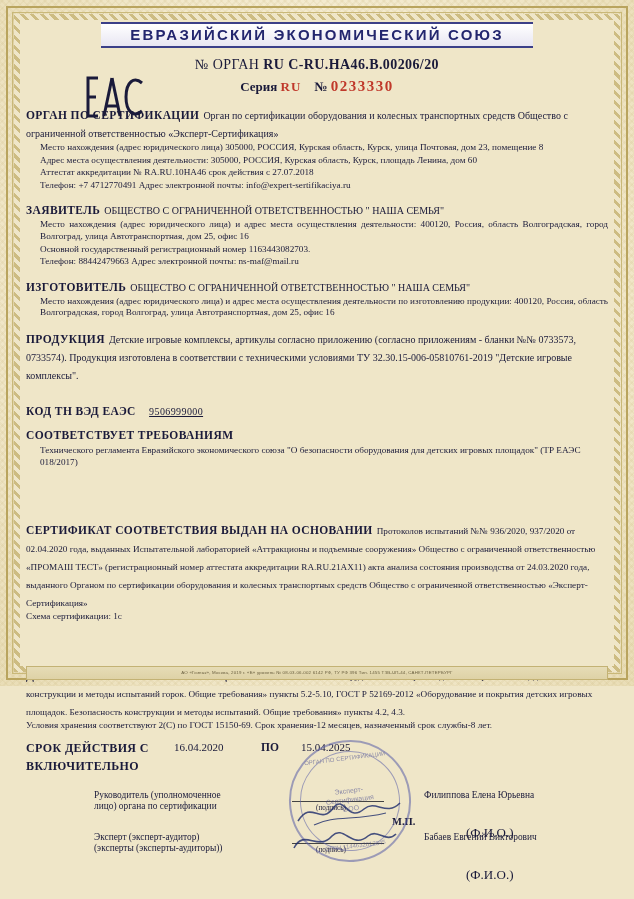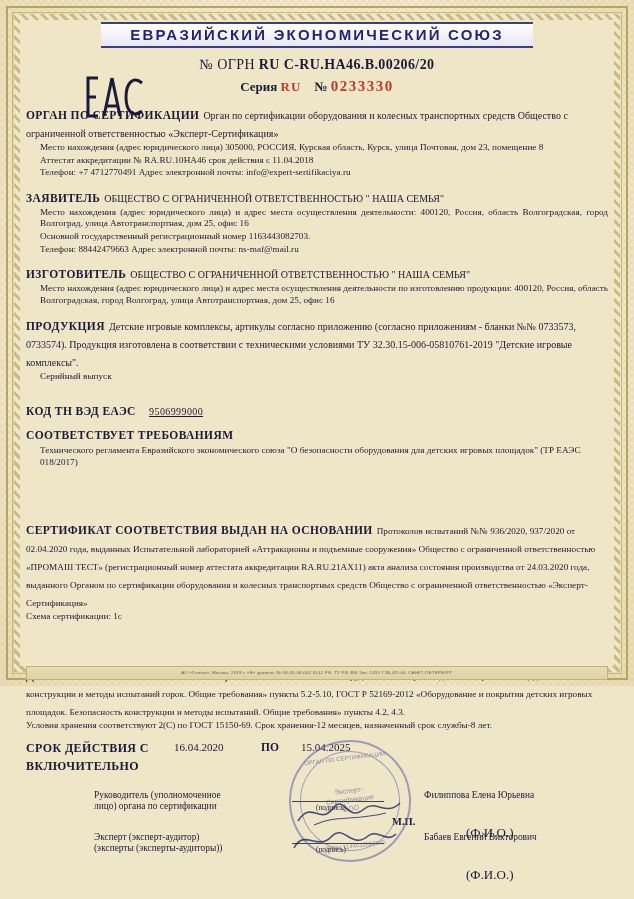--- a/index.html
+++ b/index.html
@@ -218,21 +218,21 @@
   <div class="border-band"></div>
 
   <div class="content">
 
     <div class="eaeu-band">
       <div class="t">ЕВРАЗИЙСКИЙ ЭКОНОМИЧЕСКИЙ СОЮЗ</div>
     </div>
 
 
     <div class="num-line">
-      <span class="lbl">№ ОГРН</span>
+      <span class="lbl">№ ОРГАН</span>
       <span>RU C-RU.НА46.В.00206/20</span>
     </div>
 
     <div class="series-line">
       <span class="ser">Серия</span>
       <span class="red">RU</span>
       &nbsp;&nbsp;
       <span class="ser">№</span>
       <span class="numred">0233330</span>
     </div>
@@ -247,42 +247,42 @@
           <path d="M24 32 L36 32"></path>
           <path d="M60 9 C52 2, 44 8, 44 23 C44 38, 52 44, 60 37"></path>
         </g>
       </svg>
     </div>
 
     <div class="sec mt10">
       <span class="sec-head">ОРГАН ПО СЕРТИФИКАЦИИ</span>
       <span class="inline-val">Орган по сертификации оборудования и колесных транспортных средств Общество с ограниченной ответственностью «Эксперт-Сертификация»</span>
       <div class="sec-body indent">Место нахождения (адрес юридического лица) 305000, РОССИЯ, Курская область, Курск, улица Почтовая, дом 23, помещение 8</div>
-      <div class="sec-body indent">Аттестат аккредитации № RA.RU.10НА46 срок действия с 11.04.2018</div>
+      <div class="sec-body indent">Адрес места осуществления деятельности: 305000, РОССИЯ, Курская область, Курск, площадь Ленина, дом 60</div>
+      <div class="sec-body indent">Аттестат аккредитации № RA.RU.10НА46 срок действия с 27.07.2018</div>
       <div class="sec-body indent">Телефон: +7 4712770491 Адрес электронной почты: info@expert-sertifikaciya.ru</div>
     </div>
 
     <div class="sec">
       <span class="sec-head">ЗАЯВИТЕЛЬ</span>
       <span class="inline-val">ОБЩЕСТВО С ОГРАНИЧЕННОЙ ОТВЕТСТВЕННОСТЬЮ " НАША СЕМЬЯ"</span>
       <div class="sec-body indent">Место нахождения (адрес юридического лица) и адрес места осуществления деятельности: 400120, Россия, область Волгоградская, город Волгоград, улица Автотранспортная, дом 25, офис 16</div>
       <div class="sec-body indent">Основной государственный регистрационный номер 1163443082703.</div>
       <div class="sec-body indent">Телефон: 88442479663 Адрес электронной почты: ns-maf@mail.ru</div>
     </div>
 
     <div class="sec">
       <span class="sec-head">ИЗГОТОВИТЕЛЬ</span>
       <span class="inline-val">ОБЩЕСТВО С ОГРАНИЧЕННОЙ ОТВЕТСТВЕННОСТЬЮ " НАША СЕМЬЯ"</span>
       <div class="sec-body indent">Место нахождения (адрес юридического лица) и адрес места осуществления деятельности по изготовлению продукции: 400120, Россия, область Волгоградская, город Волгоград, улица Автотранспортная, дом 25, офис 16</div>
     </div>
 
     <div class="sec mt10">
       <span class="sec-head">ПРОДУКЦИЯ</span>
       <span class="inline-val">Детские игровые комплексы, артикулы согласно приложению (согласно приложениям - бланки №№ 0733573, 0733574). Продукция изготовлена в соответствии с техническими условиями ТУ 32.30.15-006-05810761-2019 "Детские игровые комплексы".</span>
-      <div class="sec-body indent">Серийный выпуск</div>
     </div>
 
     <div class="kv" style="margin-top:22px;">
       <span>КОД ТН ВЭД ЕАЭС</span>
       <span class="v">9506999000</span>
     </div>
 
     <div style="margin-top:12px;">
       <div class="row-head">СООТВЕТСТВУЕТ ТРЕБОВАНИЯМ</div>
       <div class="req-body">Технического регламента Евразийского экономического союза "О безопасности оборудования для детских игровых площадок" (ТР ЕАЭС 018/2017)</div>

